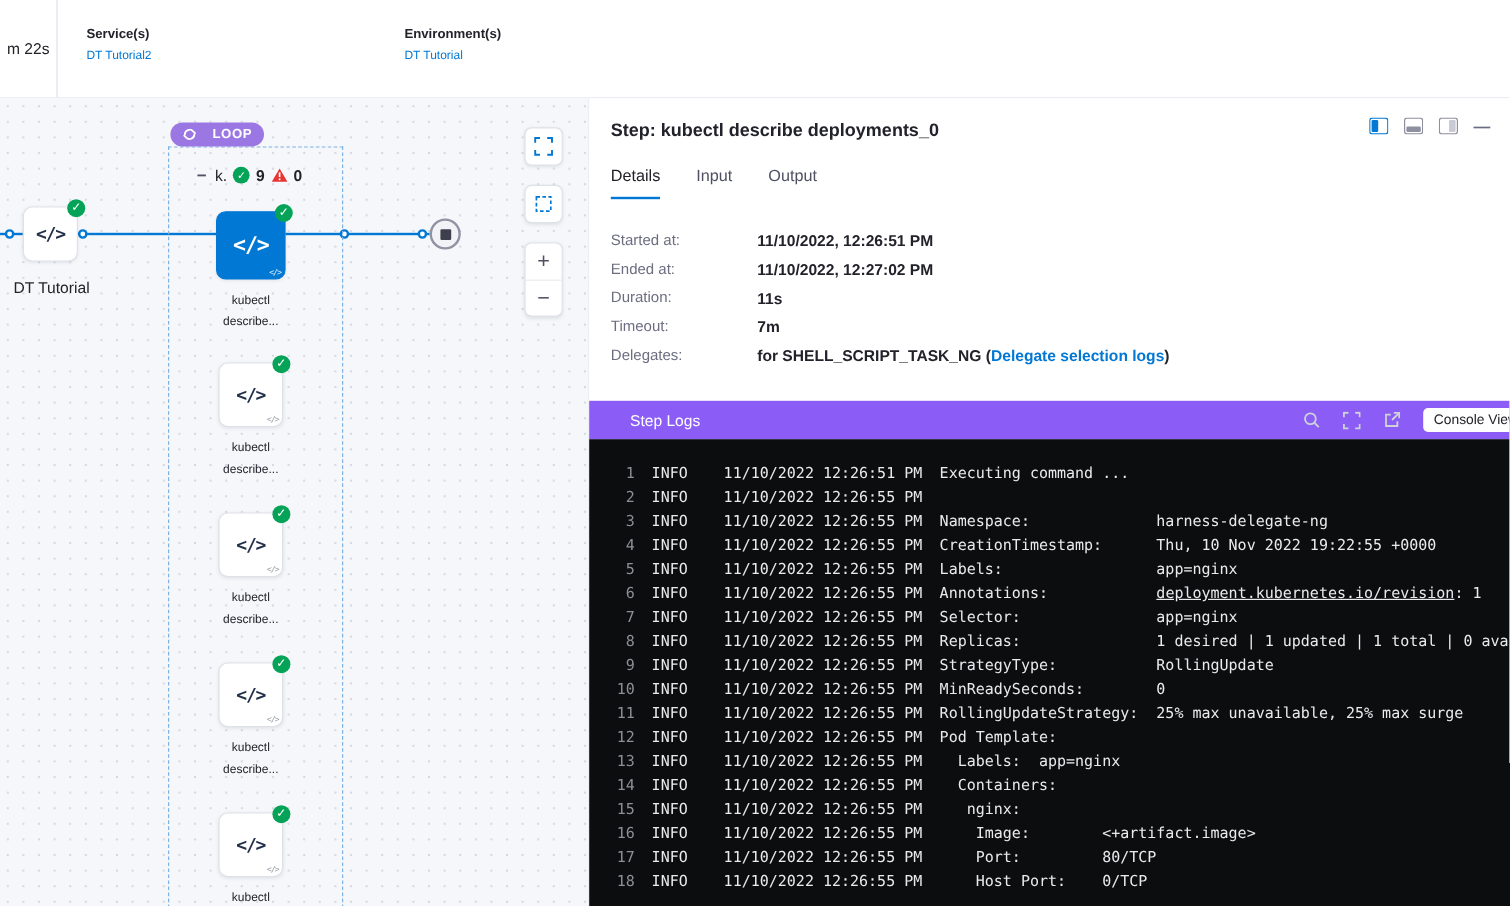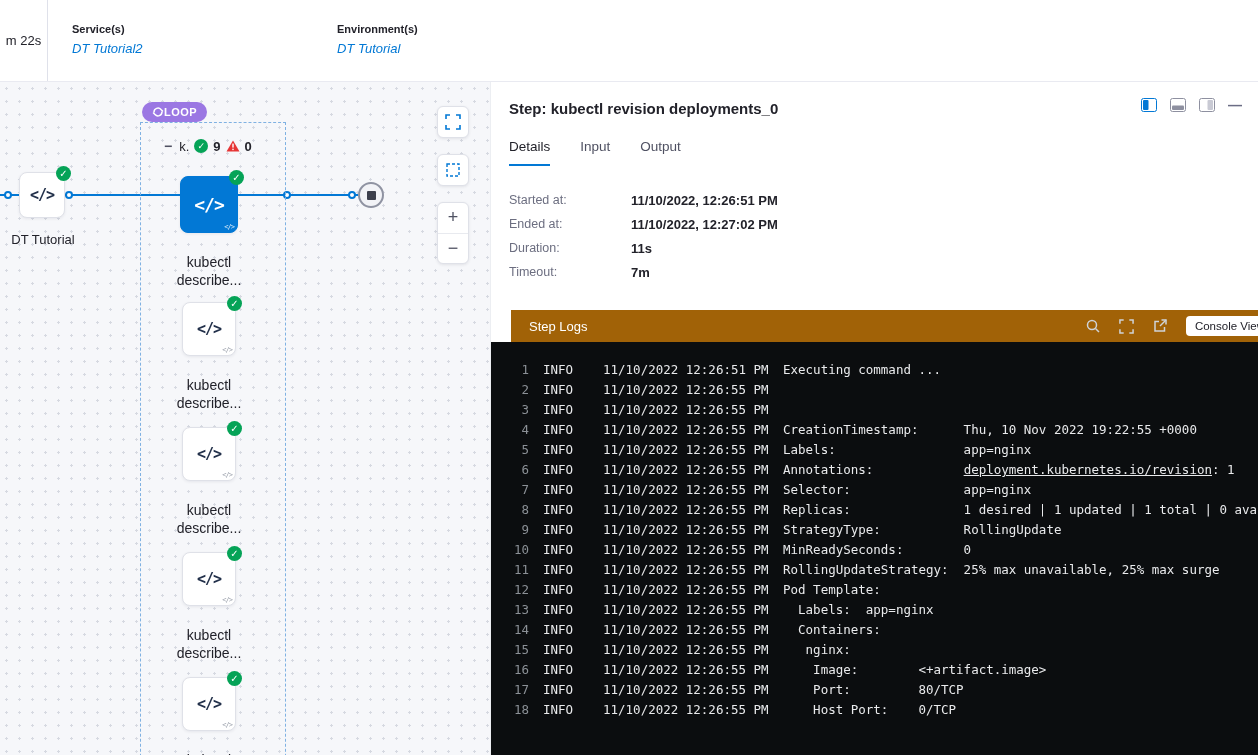--- a/index.html
+++ b/index.html
@@ -6,52 +6,52 @@
   html,body { width:1258px; height:755px; overflow:hidden; }
   body { font-family:"Liberation Sans", sans-serif; background:#fff; color:#22222a; }
   .app { width:1258px; height:755px; display:flex; flex-direction:column; }
 
   
   .topbar { height:82px; background:#fff; border-bottom:1px solid #e9eaf1; display:flex; flex-shrink:0; }
   .elapsed { width:48px; border-right:1px solid #dfe1ea; display:flex; align-items:center; justify-content:center; font-size:13px; color:#22222a; }
   .tb-block { padding-top:23px; }
   .tb-block.svc { margin-left:24px; width:265px; }
   .tb-label { font-size:11px; font-weight:700; color:#22222a; }
-  .tb-link { font-size:13px; color:#0278d5; margin-top:6px; cursor:pointer;font-style:italic; }
+  .tb-link { font-size:10px; color:#0278d5; margin-top:6px; cursor:pointer; }
 
   
   .main { flex:1; display:flex; min-height:0; }
 
   
   .canvas { width:490px; flex-shrink:0; position:relative; overflow:hidden;
     background-color:#f6f7fa;
     background-image:radial-gradient(circle, #d6d9e1 1px, transparent 1.3px);
     background-size:13px 13px; }
   .flow-line { position:absolute; height:2px; background:#0278d5; }
   .flow-dot { position:absolute; width:8px; height:8px; border-radius:50%; background:#fff; border:2px solid #0278d5; }
   .stage-node { position:absolute; left:19px; top:90px; width:46px; height:46px; background:#fff; border:1px solid #dfe1e8; border-radius:8px; box-shadow:0 1px 3px rgba(40,41,61,.08); display:flex; align-items:center; justify-content:center; cursor:pointer; }
   .code-icon { font-family:"DejaVu Sans Mono", monospace; font-weight:bold; font-size:15px; letter-spacing:-1px; color:#22304a; }
   .check { position:absolute; top:-7px; right:-7px; width:15px; height:15px; border-radius:50%; background:#05a357; color:#fff; font-size:10px; line-height:15px; text-align:center; }
   .stage-label { position:absolute; left:2px; top:150px; width:82px; text-align:center; font-size:13px; color:#22222a; }
 
   .loop-container { position:absolute; left:140px; top:40px; width:146px; height:700px; border:1px dashed #7fb1e2; }
-  .loop-badge { position:absolute; left:142px; top:20px; height:20px; background:#9b77e3; color:#fff; border-radius:10px; font-size:11px; font-weight:700; letter-spacing:.5px; display:flex; align-items:center; gap:0; padding:0 10px; cursor:pointer; }
+  .loop-badge { position:absolute; left:142px; top:20px; height:20px; background:#9b77e3; color:#fff; border-radius:10px; font-size:11px; font-weight:700; letter-spacing:.5px; display:flex; align-items:center; gap:13px; padding:0 10px; cursor:pointer; }
   .matrix-header { position:absolute; left:164px; top:56px; display:flex; align-items:center; gap:5px; font-size:13px; color:#22222a; cursor:pointer; }
   .collapse-minus { font-weight:bold; color:#4f5162; font-size:14px; margin-right:2px; }
   .mh-check { position:static; width:14px; height:14px; line-height:14px; font-size:9px; }
   .mh-count { font-weight:700; font-size:13px; }
 
   .step { position:absolute; left:182px; width:54px; cursor:pointer; }
   .step.selected { left:180px; width:58px; }
   .step-box { position:relative; width:54px; height:54px; background:#fff; border:1px solid #dfe1e8; border-radius:8px; box-shadow:0 1px 3px rgba(40,41,61,.08); display:flex; align-items:center; justify-content:center; }
   .step.selected .step-box { width:58px; height:57px; background:#0278d5; border-color:#0278d5; }
   .step.selected .code-icon { color:#fff; font-size:18px; }
   .mini-code { position:absolute; right:3px; bottom:1px; font-family:"DejaVu Sans Mono", monospace; font-size:7px; color:#9aa0ab; letter-spacing:-1px; }
   .step.selected .mini-code { color:rgba(255,255,255,.85); }
-  .step-label { width:80px; margin-left:-13px; margin-top:20px; text-align:center; font-size:14px; line-height:18px; color:#22222a; word-wrap:break-word; }
+  .step-label { width:80px; margin-left:-13px; margin-top:9px; text-align:center; font-size:10px; line-height:18px; color:#22222a; word-wrap:break-word; }
   .step.selected .step-label { margin-left:-11px; }
 
   .end-node { position:absolute; left:358px; top:100px; width:26px; height:26px; border-radius:50%; background:#f2f3f7; border:2px solid #8f93a2; display:flex; align-items:center; justify-content:center; cursor:pointer; }
   .end-node .sq { width:9px; height:9px; background:#3c3f4c; border-radius:1px; }
 
   .zoom-btn { position:absolute; left:437px; width:32px; height:32px; background:#fff; border:1px solid #dfe1e8; border-radius:6px; box-shadow:0 1px 3px rgba(40,41,61,.1); display:flex; align-items:center; justify-content:center; cursor:pointer; }
   .zoom-pm { position:absolute; left:437px; top:120px; width:32px; height:62px; background:#fff; border:1px solid #dfe1e8; border-radius:6px; box-shadow:0 1px 3px rgba(40,41,61,.1); display:flex; flex-direction:column; }
   .pm-btn { flex:1; display:flex; align-items:center; justify-content:center; font-size:18px; color:#4f5162; cursor:pointer; }
   .pm-btn:first-child { border-bottom:1px solid #e8eaef; }
 
@@ -69,21 +69,21 @@
   .tab.active::after { content:""; position:absolute; left:0; right:0; bottom:0; height:2.5px; background:#0278d5; }
 
   .details { padding:22px 18px 26px 18px; }
   .detail-row { display:flex; height:24px; align-items:center; }
   .dlabel { width:122px; font-size:12.5px; color:#6c6e80; }
   .dvalue { font-size:13px; font-weight:700; color:#22222a; }
   .blue-link { color:#0278d5; cursor:pointer; }
 
   
   .logs { flex:1; min-height:0; display:flex; flex-direction:column; }
-  .logs-header { height:32px; flex-shrink:0; background:#a16207; display:flex; align-items:center; padding:0 0 0 18px; overflow:hidden;margin-left:20px; }
+  .logs-header { height:32px; flex-shrink:0; background:#8b5cf6; display:flex; align-items:center; padding:0 0 0 34px; overflow:hidden; }
   .logs-title { color:#fff; font-size:13px; }
   .lh-icons { margin-left:auto; display:flex; align-items:center; gap:19px; }
   .lh-icon { cursor:pointer; display:flex; }
   .console-view-btn { background:#fff; color:#22222a; font-size:11.5px; font-weight:500; border-radius:4px; height:20px; line-height:20px; padding:0 9px; white-space:nowrap; margin-right:-16px; cursor:pointer; }
   .logs-body { flex:1; background:#0b0d0f; overflow:hidden; padding:18px 0 0 12px; font-family:"DejaVu Sans Mono", monospace; font-size:12.5px; color:#e9eaec; }
   .log-line { display:flex; height:20px; line-height:20px; white-space:pre; }
   .ln { width:26px; text-align:right; color:#8b9096; flex-shrink:0; }
   .lvl { margin-left:14px; width:52px; flex-shrink:0; }
   .time { margin-left:8px; width:172px; flex-shrink:0; }
   .msg { margin-left:8px; }
@@ -208,21 +208,21 @@
       </div>
       <div class="zoom-pm">
         <div class="pm-btn">+</div>
         <div class="pm-btn">−</div>
       </div>
     </div>
 
     <div class="right-panel">
 
       <div class="panel-header">
-        <div class="panel-title">Step: kubectl revision deployments_0</div>
+        <div class="panel-title">Step: kubectl describe deployments_0</div>
         <div class="ph-icons">
           <span class="ph-icon">
             <svg width="16" height="14">
                 <rect x="0.5" y="0.5" width="15" height="13" rx="2" fill="none" stroke="#0278d5"></rect>
                 <rect x="2" y="2" width="5.5" height="10" rx="1" fill="#0278d5"></rect>
               </svg>
           </span>
           <span class="ph-icon">
             <svg width="16" height="14">
                 <rect x="0.5" y="0.5" width="15" height="13" rx="2" fill="none" stroke="#8e90a0"></rect>
@@ -254,20 +254,24 @@
           <span class="dlabel">Ended at:</span>
           <span class="dvalue">11/10/2022, 12:27:02 PM</span>
         </div>
         <div class="detail-row">
           <span class="dlabel">Duration:</span>
           <span class="dvalue">11s</span>
         </div>
         <div class="detail-row">
           <span class="dlabel">Timeout:</span>
           <span class="dvalue">7m</span>
+        </div>
+        <div class="detail-row">
+          <span class="dlabel">Delegates:</span>
+          <span class="dvalue"><span>for SHELL_SCRIPT_TASK_NG (</span><span class="blue-link">Delegate selection logs</span><span>)</span></span>
         </div>
       </div>
 
       <div class="logs">
         <div class="logs-header">
           <span class="logs-title">Step Logs</span>
           <div class="lh-icons">
             <span class="lh-icon">
               <svg width="14" height="14" viewBox="0 0 14 14" fill="none" stroke="#cfd3d8" stroke-width="1.5">
                   <circle cx="6" cy="6" r="4.5"></circle>
@@ -288,21 +292,21 @@
                   <path d="M8.5 1H13v4.5"></path>
                   <path d="M13 1L7 7"></path>
                 </svg>
             </span>
             <span class="console-view-btn">Console View</span>
           </div>
         </div>
         <div class="logs-body">
             <div class="log-line"><span class="ln">1</span><span class="lvl">INFO</span><span class="time">11/10/2022 12:26:51 PM</span><span class="msg">Executing command ...</span></div>
             <div class="log-line"><span class="ln">2</span><span class="lvl">INFO</span><span class="time">11/10/2022 12:26:55 PM</span></div>
-            <div class="log-line"><span class="ln">3</span><span class="lvl">INFO</span><span class="time">11/10/2022 12:26:55 PM</span></div>
+            <div class="log-line"><span class="ln">3</span><span class="lvl">INFO</span><span class="time">11/10/2022 12:26:55 PM</span><span class="msg">Namespace:              harness-delegate-ng</span></div>
             <div class="log-line"><span class="ln">4</span><span class="lvl">INFO</span><span class="time">11/10/2022 12:26:55 PM</span><span class="msg">CreationTimestamp:      Thu, 10 Nov 2022 19:22:55 +0000</span></div>
             <div class="log-line"><span class="ln">5</span><span class="lvl">INFO</span><span class="time">11/10/2022 12:26:55 PM</span><span class="msg">Labels:                 app=nginx</span></div>
             <div class="log-line"><span class="ln">6</span><span class="lvl">INFO</span><span class="time">11/10/2022 12:26:55 PM</span><span class="msg">Annotations:            <span class="log-link">deployment.kubernetes.io/revision</span>: 1</span></div>
             <div class="log-line"><span class="ln">7</span><span class="lvl">INFO</span><span class="time">11/10/2022 12:26:55 PM</span><span class="msg">Selector:               app=nginx</span></div>
             <div class="log-line"><span class="ln">8</span><span class="lvl">INFO</span><span class="time">11/10/2022 12:26:55 PM</span><span class="msg">Replicas:               1 desired | 1 updated | 1 total | 0 available | 1 unavailable</span></div>
             <div class="log-line"><span class="ln">9</span><span class="lvl">INFO</span><span class="time">11/10/2022 12:26:55 PM</span><span class="msg">StrategyType:           RollingUpdate</span></div>
             <div class="log-line"><span class="ln">10</span><span class="lvl">INFO</span><span class="time">11/10/2022 12:26:55 PM</span><span class="msg">MinReadySeconds:        0</span></div>
             <div class="log-line"><span class="ln">11</span><span class="lvl">INFO</span><span class="time">11/10/2022 12:26:55 PM</span><span class="msg">RollingUpdateStrategy:  25% max unavailable, 25% max surge</span></div>
             <div class="log-line"><span class="ln">12</span><span class="lvl">INFO</span><span class="time">11/10/2022 12:26:55 PM</span><span class="msg">Pod Template:</span></div>
             <div class="log-line"><span class="ln">13</span><span class="lvl">INFO</span><span class="time">11/10/2022 12:26:55 PM</span><span class="msg">  Labels:  app=nginx</span></div>

